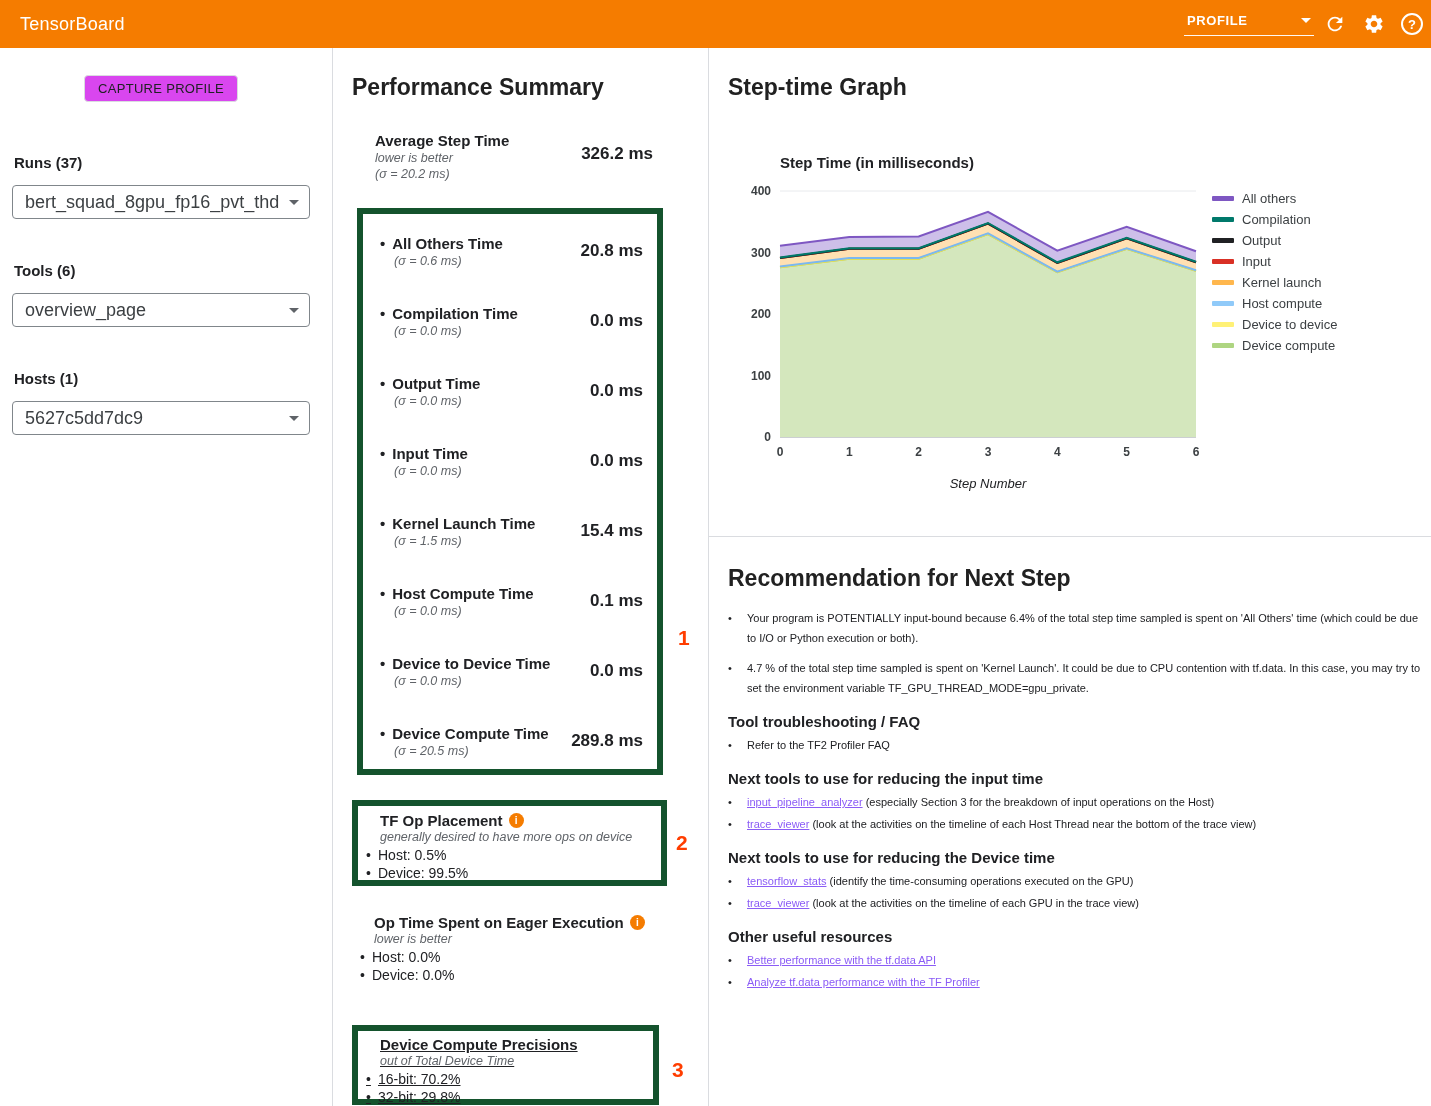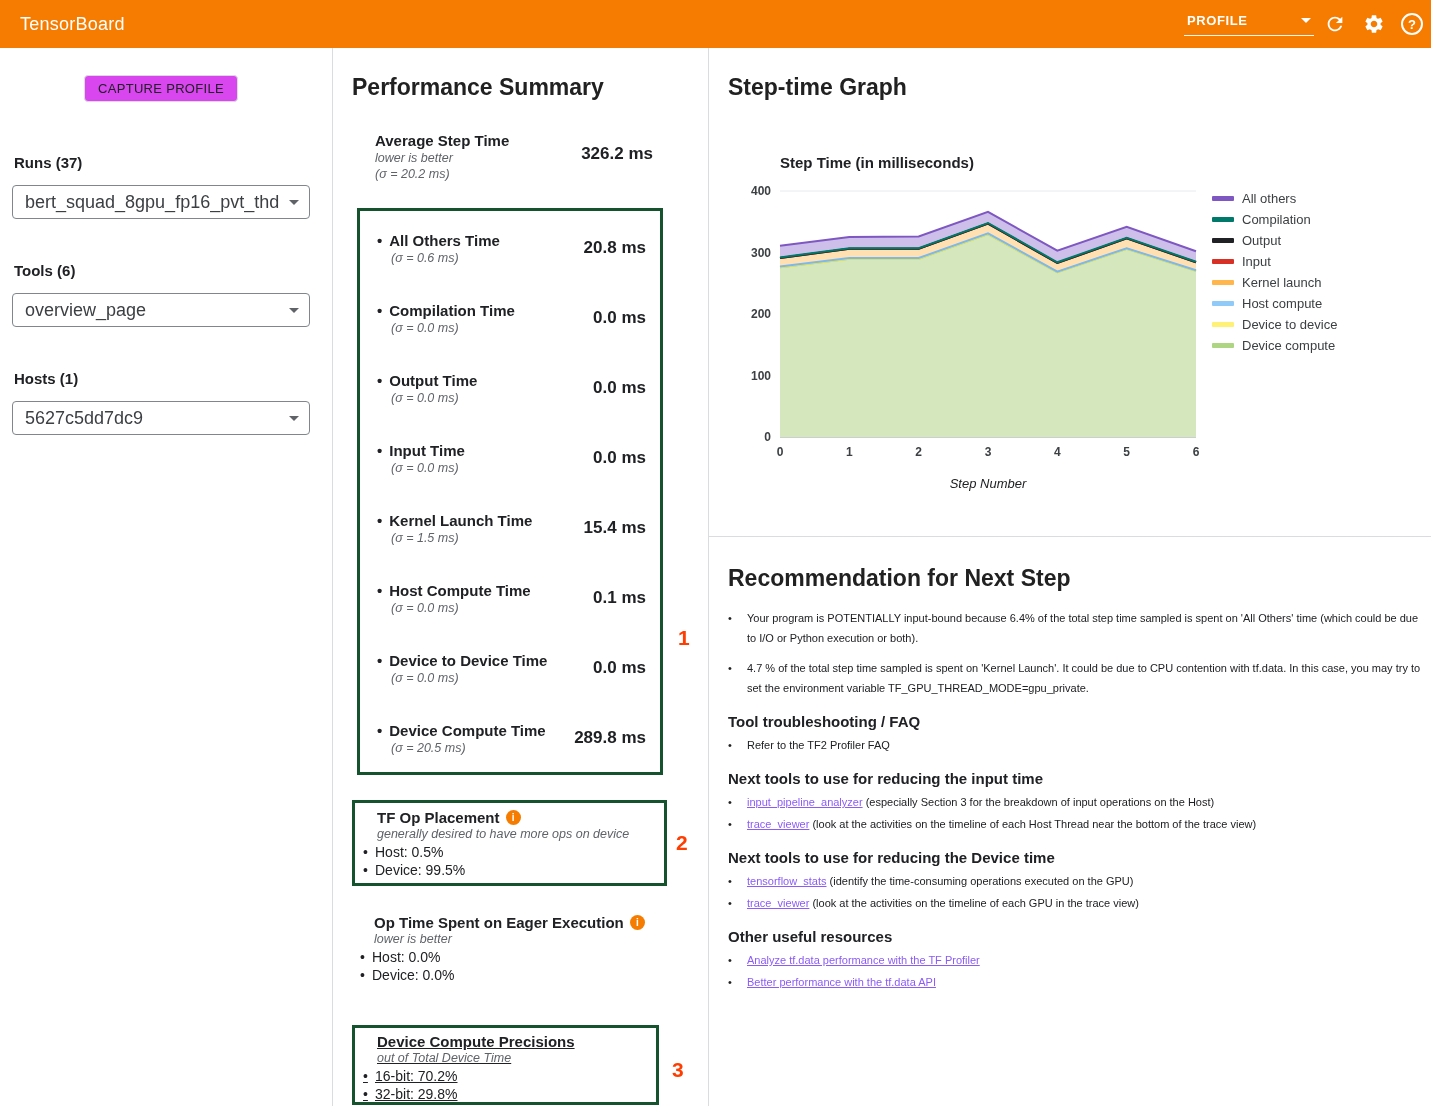--- a/index.html
+++ b/index.html
@@ -33,21 +33,21 @@
   .select-value { overflow:hidden; white-space:nowrap; text-overflow:ellipsis; }
 
   
   .mid { position:absolute; top:48px; left:333px; width:376px; height:1058px; border-right:1px solid #dadce0; overflow:hidden; background:#fff; }
   .ps-title { position:absolute; left:19px; top:26px; font-size:23px; color:#212121; }
   .avg-block { position:absolute; left:42px; top:84px; width:278px; display:flex; justify-content:space-between; }
   .avg-label { font-weight:700; font-size:15px; }
   .avg-note { font-style:italic; font-size:12.5px; color:#5f6368; margin-top:2px; }
   .avg-value { font-weight:700; font-size:17px; margin-top:12px; white-space:nowrap; }
 
-  .red-box { position:absolute; border:3px solid #14532d; }
+  .red-box { position:absolute; border:6px solid #14532d; }
   .box1 { left:24px; top:160px; width:306px; height:567px; padding-top:2px; }
   .metric-row { display:flex; justify-content:space-between; align-items:center; height:70px; padding:0 14px 0 17px; }
   .m-label { font-weight:700; font-size:15px; display:flex; }
   .m-label::before { content:"•"; margin-right:7px; font-weight:700; }
   .m-sigma { font-style:italic; font-size:12.5px; color:#5f6368; margin-left:14px; margin-top:2px; }
   .m-value { font-weight:700; font-size:17px; white-space:nowrap; }
 
   .ann { position:absolute; color:#ff3d00; font-size:21px; font-weight:700; }
   .ann1 { left:345px; top:578px; }
   .ann2 { left:343px; top:783px; }
@@ -353,22 +353,22 @@
           </div>
           <div class="rec-heading">Next tools to use for reducing the Device time</div>
           <div class="rec-item">
             <span class="rec-text"><a class="link" href="#">tensorflow_stats</a> (identify the time-consuming operations executed on the GPU)</span>
           </div>
           <div class="rec-item">
             <span class="rec-text"><a class="link" href="#">trace_viewer</a> (look at the activities on the timeline of each GPU in the trace view)</span>
           </div>
           <div class="rec-heading">Other useful resources</div>
           <div class="rec-item">
+            <span class="rec-text"><a class="link" href="#">Better performance with the tf.data API</a></span>
+          </div>
+          <div class="rec-item">
             <span class="rec-text"><a class="link" href="#">Analyze tf.data performance with the TF Profiler</a></span>
           </div>
-          <div class="rec-item">
-            <span class="rec-text"><a class="link" href="#">Better performance with the tf.data API</a></span>
-          </div>
         </div>
     </div>
   </section>
 
 </div>
 
 </body></html>

